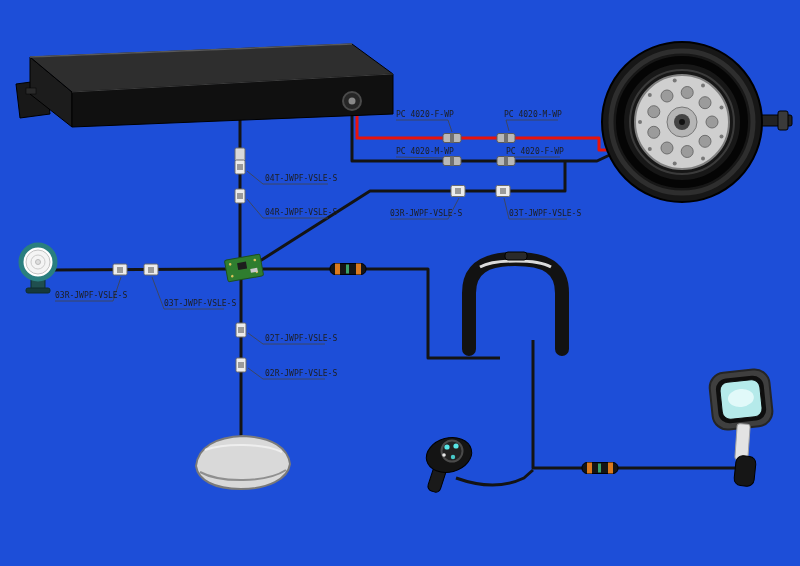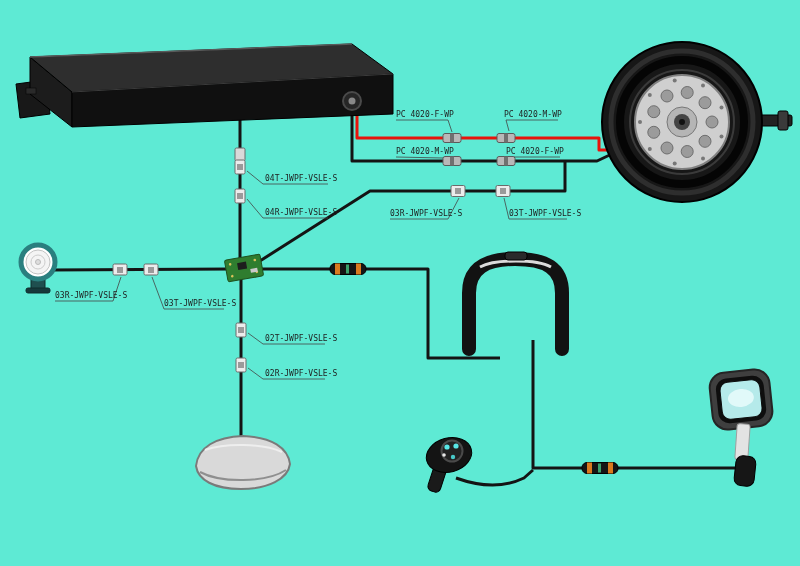--- a/index.html
+++ b/index.html
@@ -1,16 +1,16 @@
 <!DOCTYPE html>
 <html><head>
 <meta charset="utf-8">
 <style>
   html,body{margin:0;padding:0;background:#fff;}
-  .canvas{position:relative;width:800px;height:566px;background:#5eead4;overflow:hidden;
+  .canvas{position:relative;width:800px;height:566px;background:#1d4ed8;overflow:hidden;
           font-family:"DejaVu Sans","Liberation Sans",sans-serif;}
   svg{display:block;}
   text.lbl{font-family:"DejaVu Sans Mono","Liberation Mono",monospace;font-size:8px;fill:#1e1e1e;}
 </style>
 </head>
 <body>
 
 <div class="canvas">
 <svg width="800" height="566" viewBox="0 0 800 566">
 

